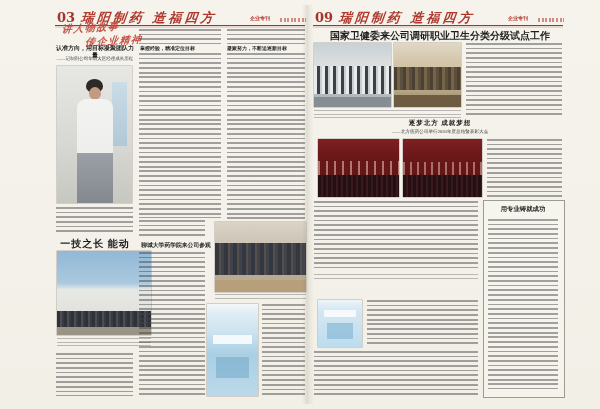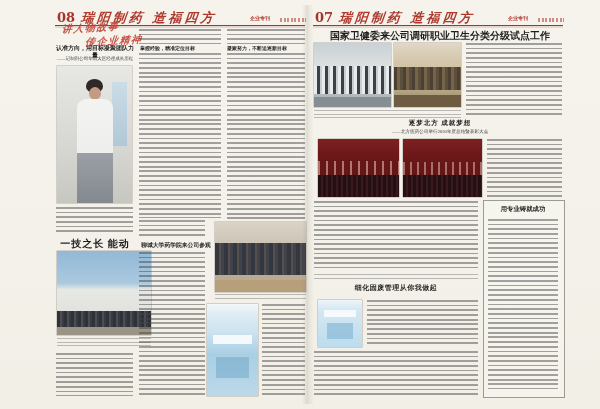--- a/index.html
+++ b/index.html
@@ -69,21 +69,21 @@
   #p4box{left:483px;top:200px;width:80px;height:196px;}
   #p4boxT{left:487px;top:205px;width:72px;font-size:6.4px;}
   #p4boxTxt{left:488px;top:219px;width:70px;height:170px;}
   #fold{left:302px;top:5px;width:12px;height:399px;background:linear-gradient(90deg,transparent,rgba(115,105,88,.16) 45%,rgba(115,105,88,.09) 58%,transparent);}
 </style>
 </head>
 <body>
 
 <div id="canvas">
 
-  <span class="abs pgno" id="p3no">08</span>
+  <span class="abs pgno" id="p3no">03</span>
   <span class="abs slogan" id="p3slogan">瑞阳制药  造福四方</span>
   <span class="abs mini" id="p3mini">企业专刊</span>
   <div class="abs minicap" id="p3minicap"></div>
   <div class="abs rule" id="p3rule"></div>
 
   <span class="abs callig" id="p3cal1">讲人物故事</span>
   <span class="abs callig" id="p3cal2">传企业精神</span>
 
   <div class="abs h" id="p3h1">认准方向，用目标凝聚团队力量</div>
   <div class="abs sub" id="p3sub1">——记制剂公司华南大区经理成长历程</div>
@@ -124,21 +124,21 @@
   <div class="photo" id="ph-poster">
     <i style="position:absolute;inset:0;background:linear-gradient(180deg,#f2f7fa 0%,#dcecf5 12%,#cde3f0 30%,#a9cfe4 55%,#bcd9ea 100%);"></i>
     <i class="band" style="top:34%;height:10%;left:12%;right:12%;background:#f4f9fc;"></i>
     <i class="band" style="top:58%;height:22%;left:18%;right:18%;background:#7fb0cf;opacity:.7;"></i>
   </div>
   <div class="abs txt" id="p3txtC1"></div>
   <span class="abs subhead" id="p3subC">凝聚努力，不断追逐新目标</span>
   <div class="abs txt" id="p3txtC2"></div>
   <div class="abs txt" id="p3txtC3"></div>
 
-  <span class="abs pgno" id="p4no">07</span>
+  <span class="abs pgno" id="p4no">09</span>
   <span class="abs slogan" id="p4slogan">瑞阳制药  造福四方</span>
   <span class="abs mini" id="p4mini">企业专刊</span>
   <div class="abs minicap" id="p4minicap"></div>
   <div class="abs rule" id="p4rule"></div>
 
   <div class="abs h" id="p4h1">国家卫健委来公司调研职业卫生分类分级试点工作</div>
 
   <div class="photo" id="ph-f1">
     <i style="position:absolute;inset:0;background:linear-gradient(180deg,#c8d1d6 0%,#d9dedd 30%,#e0e2e0 50%,#9aa1a6 100%);"></i>
     <i class="band" style="top:36%;height:44%;background:repeating-linear-gradient(90deg,#e8ebec 0 3px,#3d4147 3px 6px,#c9ced1 6px 8px);"></i>
@@ -162,21 +162,20 @@
   </div>
   <div class="photo" id="ph-red2">
     <i style="position:absolute;inset:0;background:linear-gradient(180deg,#7e2022 0%,#6a181a 30%,#641517 62%,#33171a 100%);"></i>
     <i class="band" style="top:40%;height:24%;background:repeating-linear-gradient(90deg,rgba(235,200,180,.5) 0 2px,transparent 2px 7px);"></i>
     <i class="band" style="top:62%;height:38%;background:repeating-linear-gradient(90deg,#241013 0 3px,#3a1a1e 3px 5px);"></i>
   </div>
   <div class="abs txt" id="p4txtR2"></div>
 
   <div class="abs txt" id="p4txt3a"></div>
   <div class="abs cap" id="p4cap2"></div>
-  <div class="abs h" id="p4h2">细化固废管理从你我做起</div>
 
   <div class="photo" id="ph-blue">
     <i style="position:absolute;inset:0;background:linear-gradient(180deg,#eef5f9 0%,#d5e8f2 20%,#bddced 100%);"></i>
     <i class="band" style="top:22%;height:14%;left:14%;right:14%;background:#f6fafc;"></i>
     <i class="band" style="top:48%;height:34%;left:20%;right:20%;background:#8cbcd8;opacity:.75;"></i>
   </div>
   <div class="abs txt" id="p4txt3b"></div>
   <div class="abs txt" id="p4txt3c"></div>
 
   <div class="abs box" id="p4box"></div>

